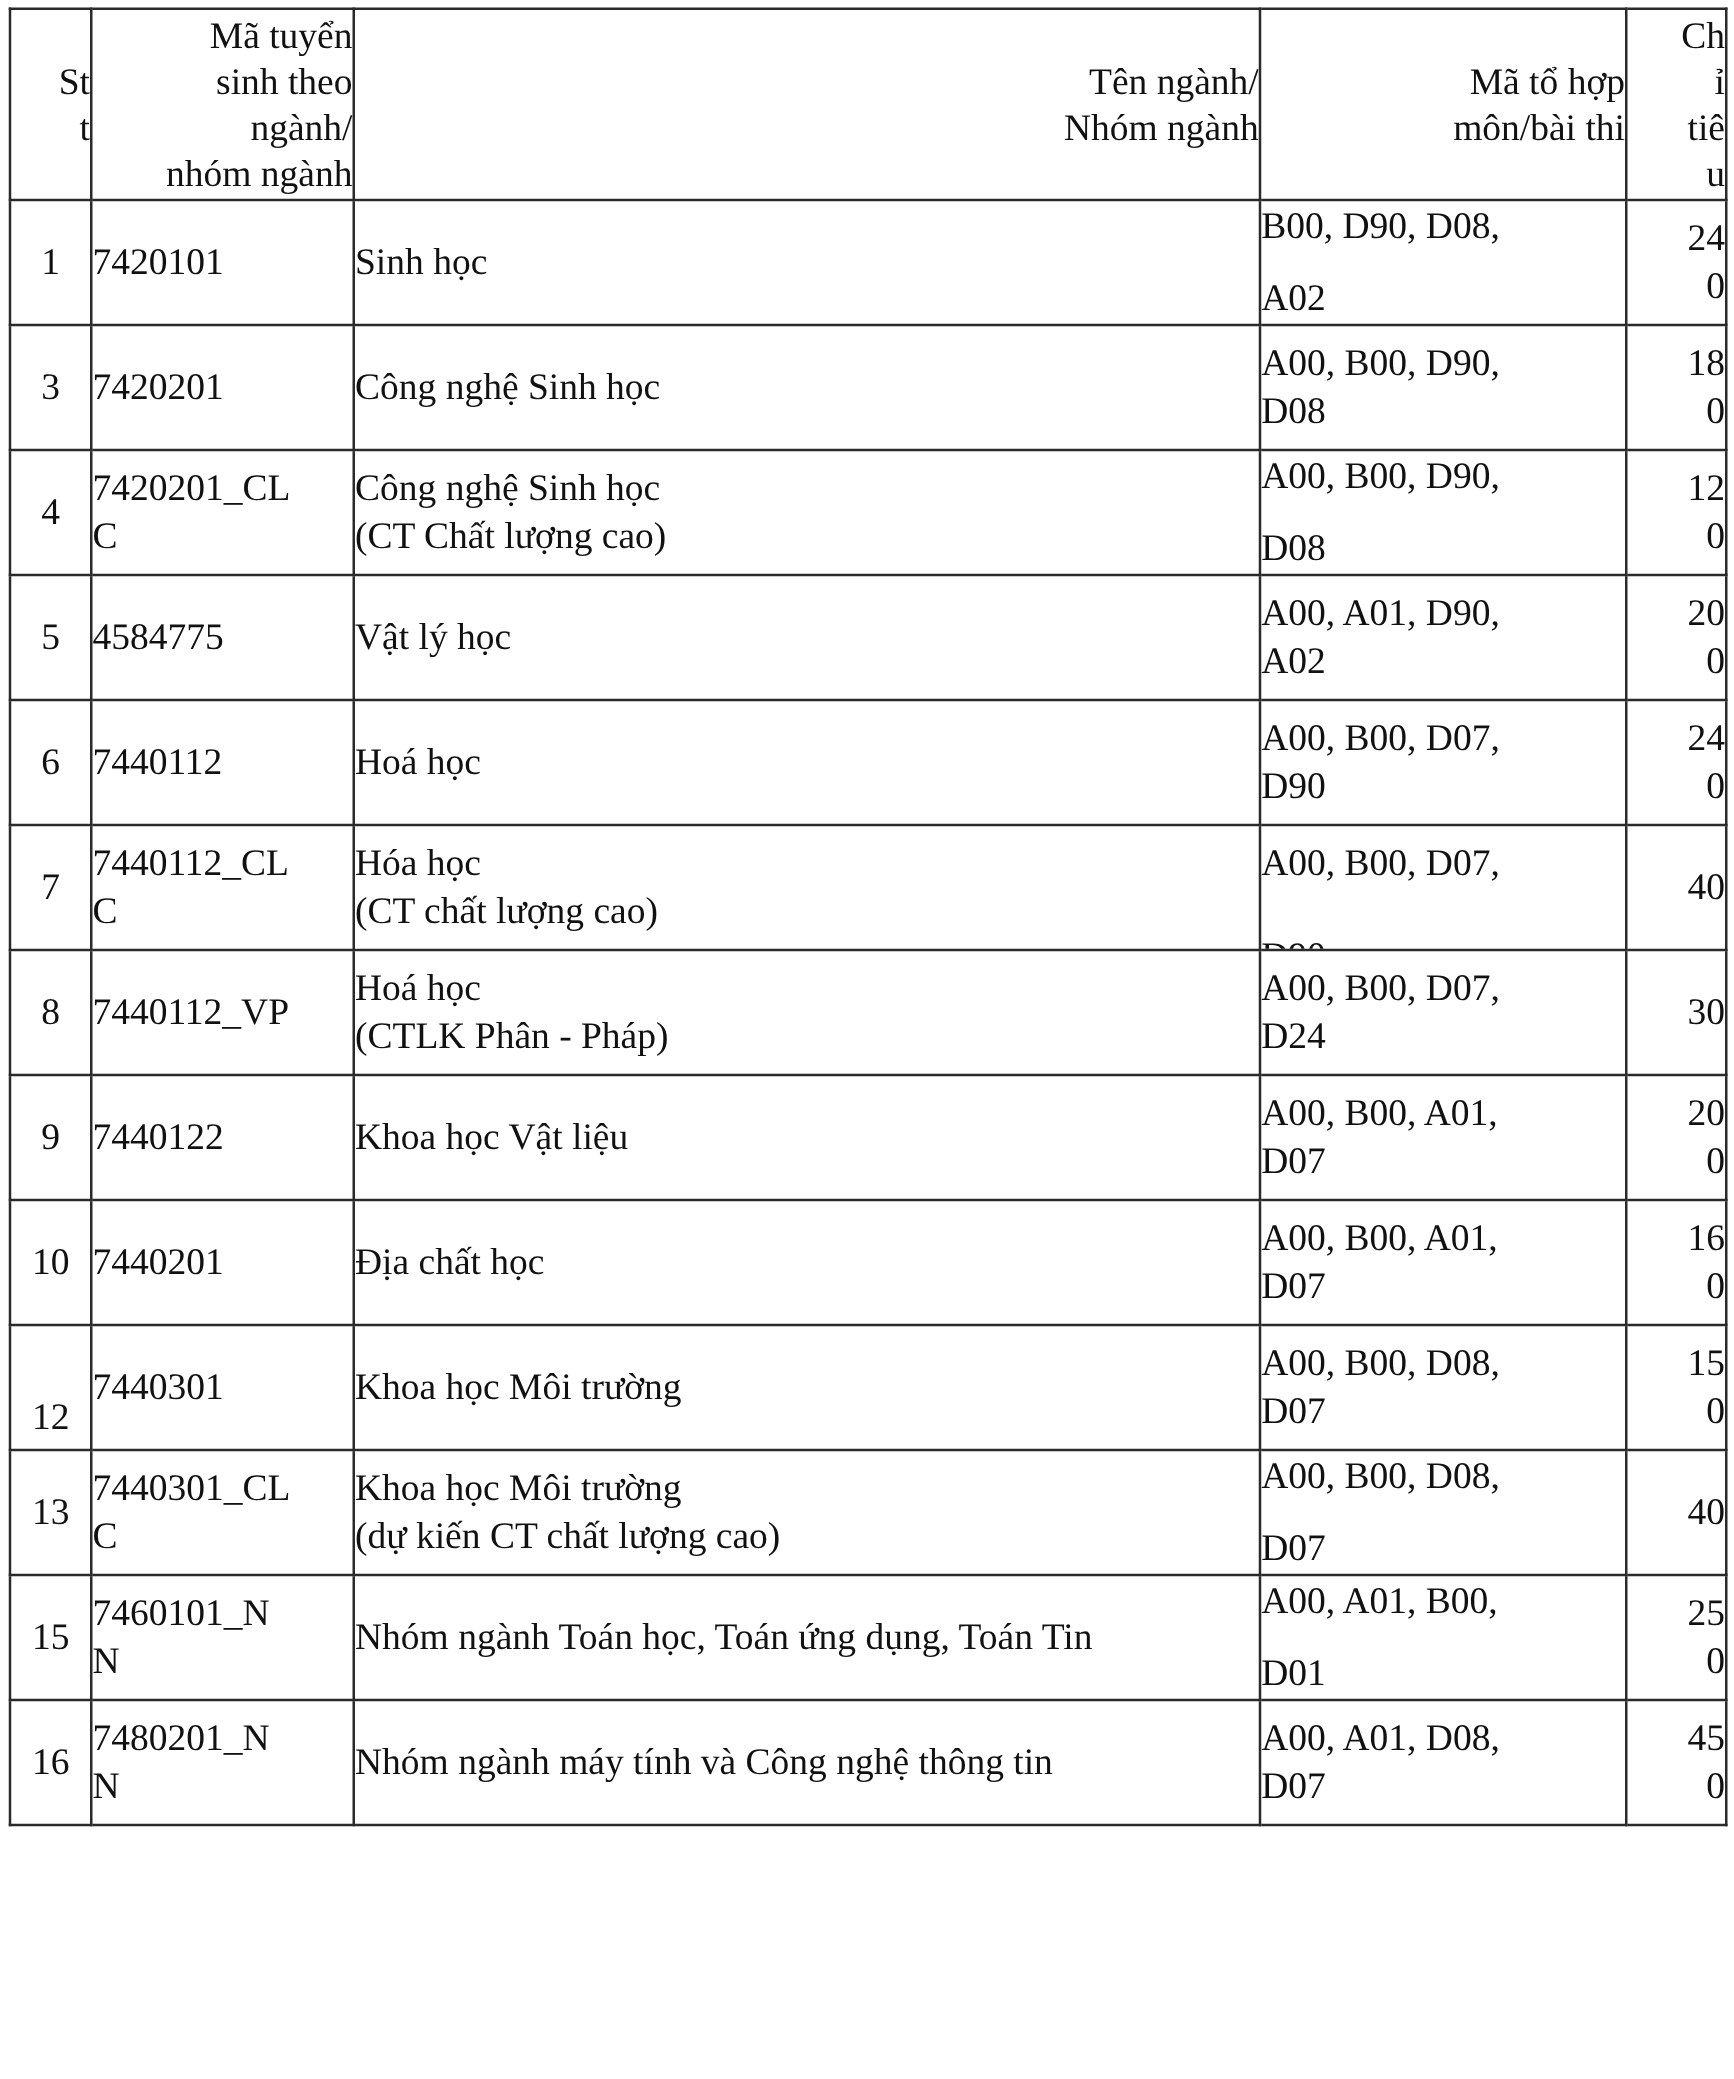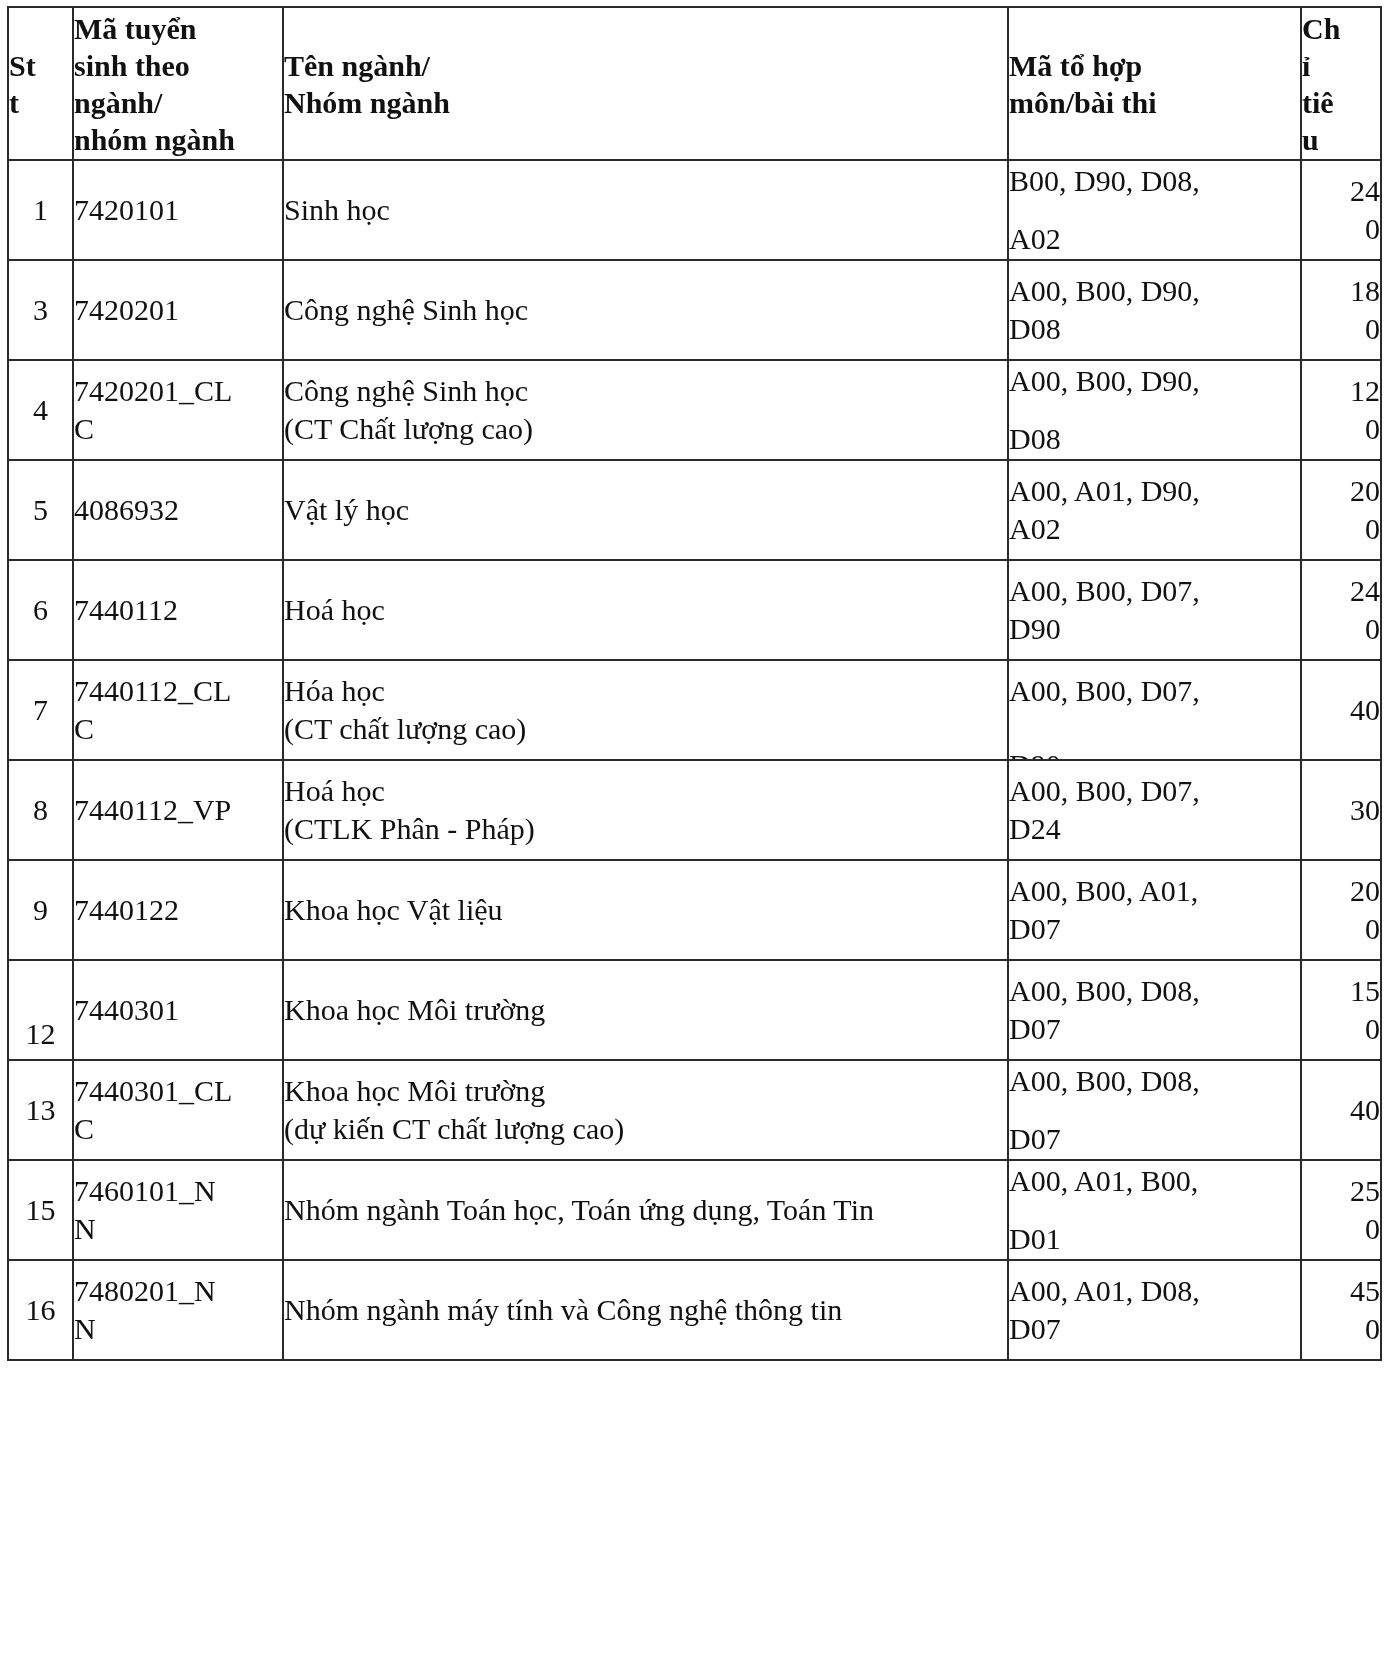--- a/index.html
+++ b/index.html
@@ -35,24 +35,24 @@
       overflow: hidden;
     }
     col.c-stt { width: 65px; }
     col.c-code { width: 210px; }
     col.c-name { width: 725px; }
     col.c-combo { width: 293px; }
     col.c-quota { width: 80px; }
 
     thead th {
       height: 151px;
-      font-weight: bold;
+      font-weight: normal;
       font-size: 30px;
       line-height: 37px;
-      text-align: left;
+      text-align: right;
     }
     thead th .hline { display: block; }
 
     tbody tr { height: 100px; }
     tbody td {
       font-size: 30px;
       line-height: 38px;
     }
     td.stt { text-align: center; }
     td.code { padding-left: 14px; margin-left: 48px; }
@@ -161,21 +161,21 @@
           </td>
         <td class="quota">
             <span class="line">12</span>
             <span class="line">0</span>
           </td>
       </tr>
 
       <tr>
         <td class="stt">5</td>
         <td class="code">
-            <span class="line">4086932</span>
+            <span class="line">4584775</span>
           </td>
         <td class="name">
             <span class="line">Vật lý học</span>
           </td>
         <td class="combo">
             <span class="line">A00, A01, D90,</span>
             <span class="line">A02</span>
           </td>
         <td class="quota">
             <span class="line">20</span>
@@ -254,20 +254,37 @@
         <td class="combo">
             <span class="line">A00, B00, A01,</span>
             <span class="line">D07</span>
           </td>
         <td class="quota">
             <span class="line">20</span>
             <span class="line">0</span>
           </td>
       </tr>
 
+      <tr>
+        <td class="stt">10</td>
+        <td class="code">
+            <span class="line">7440201</span>
+          </td>
+        <td class="name">
+            <span class="line">Địa chất học</span>
+          </td>
+        <td class="combo">
+            <span class="line">A00, B00, A01,</span>
+            <span class="line">D07</span>
+          </td>
+        <td class="quota">
+            <span class="line">16</span>
+            <span class="line">0</span>
+          </td>
+      </tr>
 
 
       <tr>
         <td class="stt bottom">12</td>
         <td class="code">
             <span class="line">7440301</span>
           </td>
         <td class="name">
             <span class="line">Khoa học Môi trường</span>
           </td>

